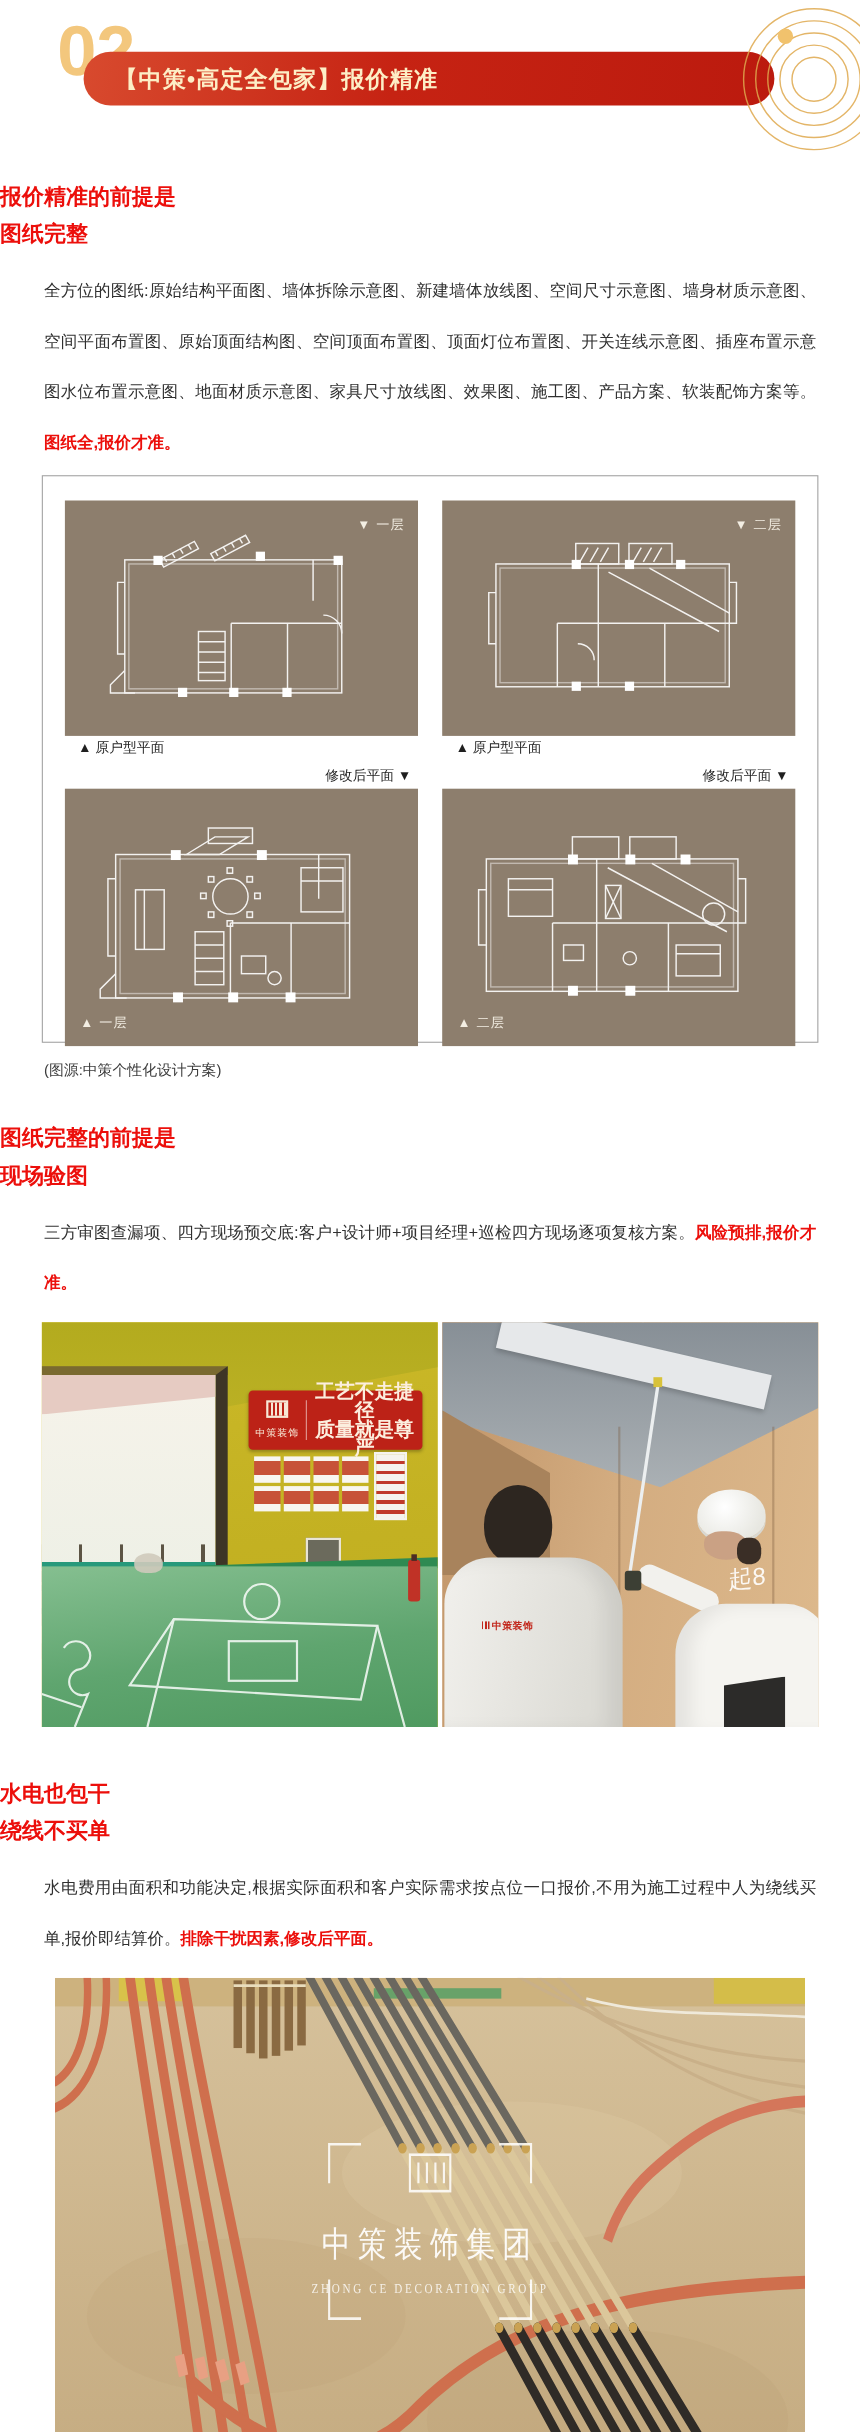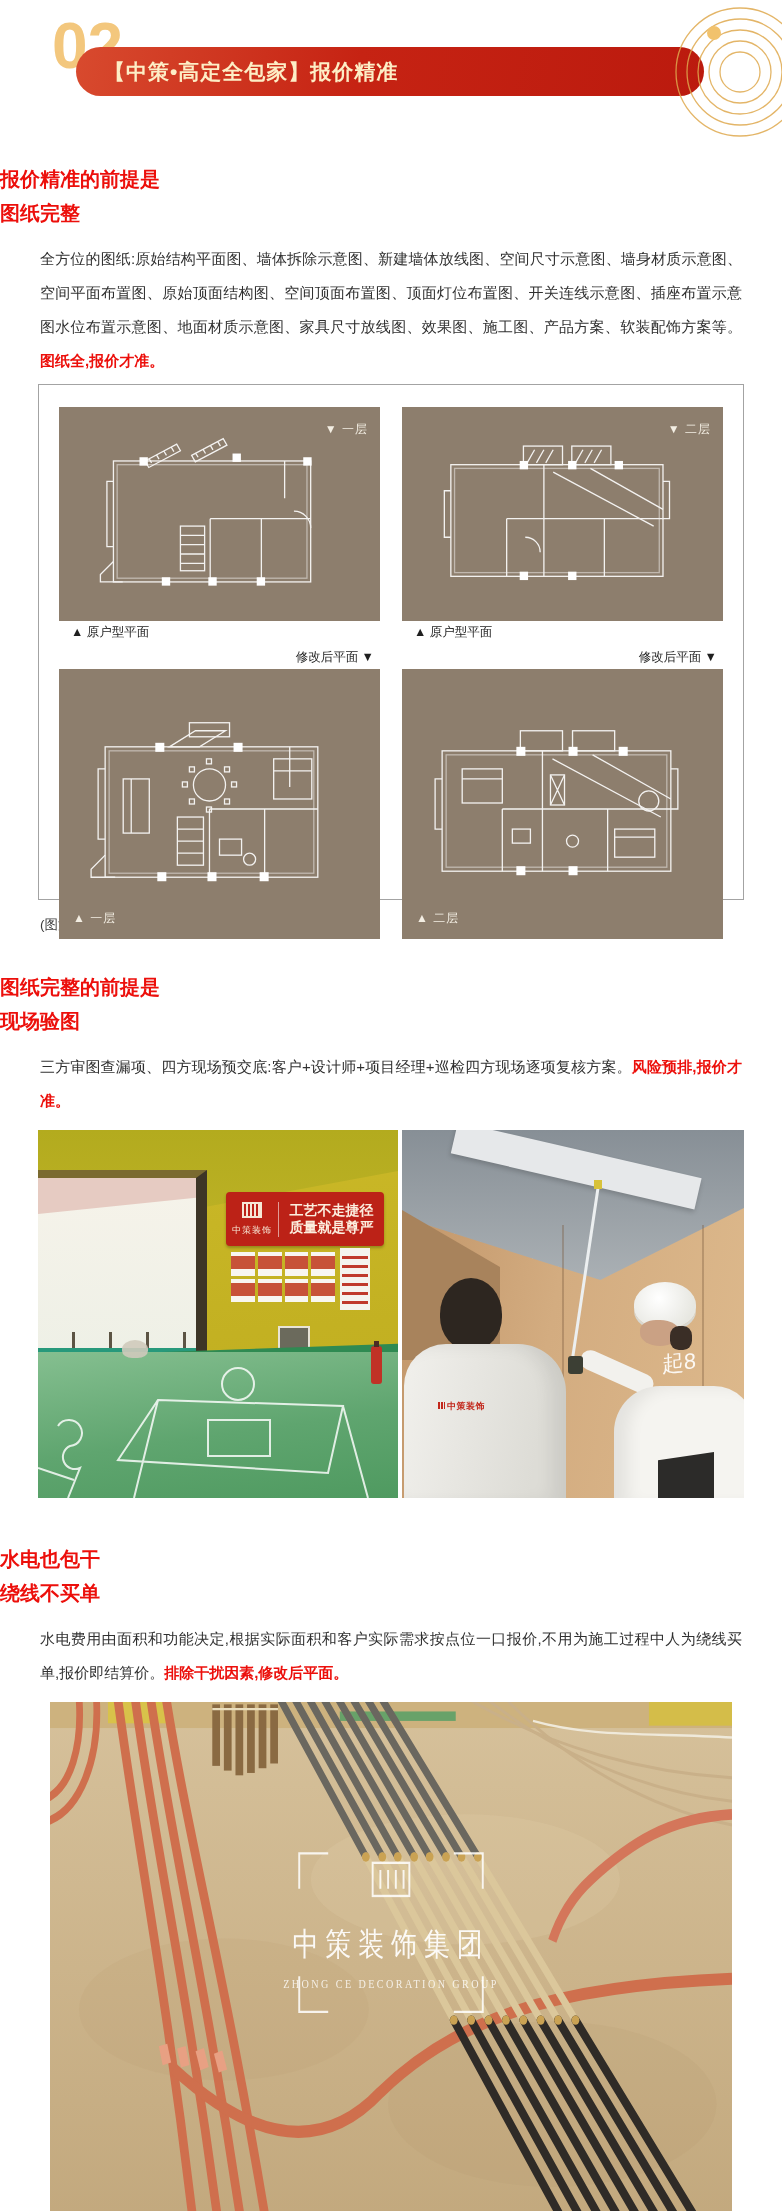--- a/index.html
+++ b/index.html
@@ -12,29 +12,29 @@
            font-weight:600;color:#f3c77d;z-index:1;}
   .banner{position:absolute;left:76px;top:47px;width:628px;height:49px;z-index:2;
           border-radius:26px;display:flex;align-items:center;box-sizing:border-box;
           padding-left:28px;background:linear-gradient(100deg,#d84a2e 0%,#c62313 45%,#bb1a0e 100%);}
   .banner span{color:#fdeec6;font-size:21px;font-weight:bold;letter-spacing:1px;}
   .orbits{position:absolute;top:0;right:0;z-index:3;}
 
   
   .sec-h{margin:0;text-align:left;color:#ec0f0b;font-size:20px;font-weight:bold;line-height:34px;}
   .mt44{margin-top:44px;} .mt36{margin-top:36px;}
-  .sec-p{margin:12px 40px 0;font-size:15px;line-height:34px;color:#303030;text-align:justify;}
+  .sec-p{margin:12px 40px 0;font-size:15px;line-height:46px;color:#303030;text-align:justify;}
   .hl{color:#ec0f0b;font-weight:bold;}
 
   
   .fp-box{margin:6px 38px 0;height:516px;box-sizing:border-box;border:1px solid #a3a3a3;
           background:#fff;padding:22px 20px 14px;display:grid;grid-template-columns:1fr 1fr;column-gap:22px;}
   .fp-col{display:flex;flex-direction:column;}
   .fp-panel{position:relative;background:#8d7e6d;height:214px;overflow:hidden;}
-  .fp-panel.b{height:270px;}
+  .fp-panel.b{height:234px;}
   .fp-panel svg{position:absolute;inset:0;width:100%;height:100%;}
   .fp-tag{position:absolute;color:#f3eee3;font-size:12px;letter-spacing:1px;}
   .fp-tag.tr{top:14px;right:12px;} .fp-tag.bl{bottom:12px;left:14px;}
   .fp-mid{height:42px;padding:3px 2px;font-size:12.5px;color:#1f1f1f;
           display:flex;flex-direction:column;justify-content:space-between;}
   .fp-mid .l1{text-align:left;padding-left:10px;} .fp-mid .l2{text-align:right;padding-right:4px;}
   .caption{margin:16px 40px 0;text-align:left;font-size:13.5px;color:#3c3c3c;}
 
   
   .photos{margin:12px 38px 0;height:368px;display:flex;gap:4px;}
@@ -50,21 +50,21 @@
   .p1-rail{position:absolute;left:0;bottom:30px;width:100%;height:74px;
            background:repeating-linear-gradient(to bottom,transparent 0 16px,#27997b 16px 21px),
                       repeating-linear-gradient(to right,transparent 0 34px,#5c5444 34px 37px);}
   .p1-sill{position:absolute;left:0;bottom:0;width:100%;height:14px;background:#8a7a46;}
   .p1-banner{position:absolute;left:188px;top:62px;width:158px;height:54px;background:#bc2217;
              border-radius:4px;display:flex;align-items:center;box-shadow:0 2px 3px rgba(0,0,0,.25);}
   .p1-logo{width:52px;text-align:center;border-right:1px solid rgba(255,255,255,.55);}
   .p1-logo .glyph{display:inline-block;width:16px;height:12px;border:2px solid #f7e8d6;
                   background:repeating-linear-gradient(90deg,transparent 0 2px,#f7e8d6 2px 4px);}
   .p1-logo .t{display:block;font-size:9px;color:#f7e8d6;margin-top:2px;letter-spacing:1px;}
-  .p1-slogans{flex:1;text-align:center;color:#fceede;font-size:14px;font-weight:bold;line-height:17px;}
+  .p1-slogans{flex:1;text-align:center;color:#fceede;font-size:18px;font-weight:bold;line-height:17px;}
   .p1-posters{position:absolute;left:193px;top:122px;width:104px;height:50px;display:grid;
               grid-template-columns:repeat(4,1fr);grid-template-rows:1fr 1fr;gap:3px;}
   .p1-posters div{background:linear-gradient(180deg,#f8f6f0 0 18%,#c75238 18% 72%,#f8f6f0 72% 100%);}
   .p1-card{position:absolute;left:302px;top:118px;width:26px;height:58px;
            background:repeating-linear-gradient(180deg,#f5f3ee 0 6px,#c0392b 6px 9px);border:2px solid #f5f3ee;}
   .p1-frame{position:absolute;left:240px;top:196px;width:28px;height:22px;background:#6b6a5c;border:2px solid #e8e4d6;}
   .p1-skirt{position:absolute;left:0;right:0;bottom:138px;height:10px;background:#2f8a52;transform:skewY(-2deg);}
   .p1-floor{position:absolute;left:0;right:0;bottom:0;height:146px;
             background:linear-gradient(172deg,#85bf90 0%,#5fa56f 55%,#4f9a60 100%);}
   .p1-sack{position:absolute;left:84px;bottom:140px;width:26px;height:18px;background:#cfcabb;

